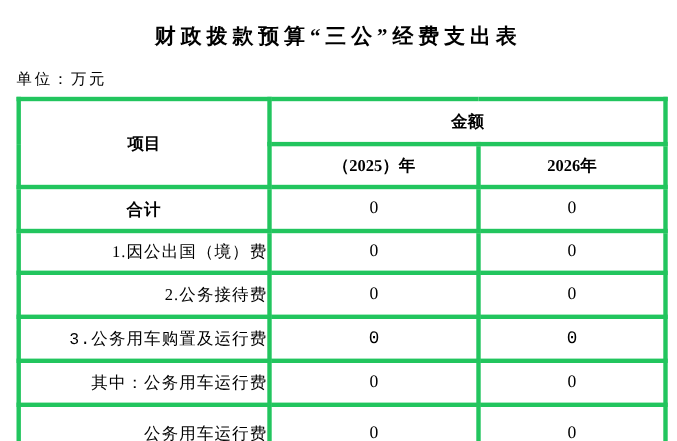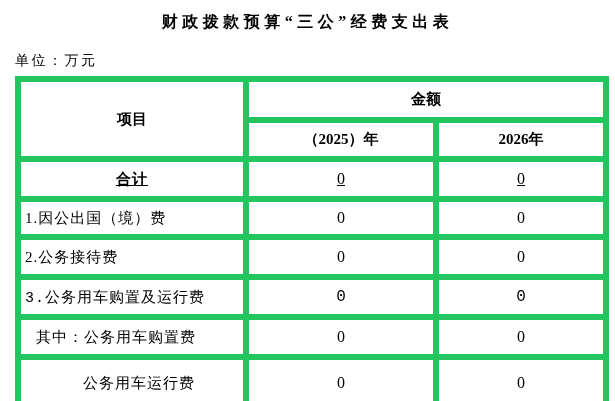--- a/index.html
+++ b/index.html
@@ -8,25 +8,25 @@
   }
   body {
     width: 615px;
     height: 401px;
     background: #ffffff;
     color: #000000;
     font-family: "Liberation Serif", "DejaVu Serif", serif;
     overflow: hidden;
   }
   .page-title {
-    margin-top: 10px;
+    margin-top: 22px;
     height: 24px;
     line-height: 24px;
     text-align: center;
-    font-size: 16px;
+    font-size: 19px;
     font-weight: bold;
     letter-spacing: 4.5px;
   }
   .unit-row {
     width: 588px;
     margin-left: 15px;
     margin-top: 18px;
     height: 18px;
     line-height: 18px;
     text-align: left;
@@ -38,55 +38,55 @@
   table.budget-table {
     margin-left: 15px;
     margin-top: 6px;
     width: 588px;
     table-layout: fixed;
     border-collapse: collapse;
     border: 2px solid #000000;
   }
   .budget-table th,
   .budget-table td {
-    border: 6px solid #22c55e;
+    border: 4px solid #22c55e;
     padding: 0;
     font-size: 15px;
     font-weight: normal;
     text-align: center;
     vertical-align: middle;
     overflow: hidden;
     white-space: nowrap;
   }
   .budget-table th {
     font-weight: bold;
   }
   .budget-table td.row-label {
-    text-align: left;
+    text-align: right;
     padding-left: 4px;
     letter-spacing: 1px;
   }
   .budget-table td.row-label.center-bold {
     text-align: center;
     font-weight: bold;
     padding-left: 0;
     letter-spacing: 1px;
   }
   .budget-table td.row-label.indent-1 {
     padding-left: 15px;
   }
   .budget-table td.row-label.indent-2 {
     padding-left: 62px;
   }
   .budget-table td.value-cell {
     font-size: 16px;
   }
   tr.h-row-1 { height: 41px; }
   tr.h-row-2 { height: 39px; }
-  tr.r-0 { height: 40px; text-decoration: underline; }
+  tr.r-0 { height: 40px; }
   tr.r-1 { height: 38px; }
   tr.r-2 { height: 40px; padding-left: 40px; }
   tr.r-3 { height: 40px; font-family: Liberation Mono, monospace; }
   tr.r-4 { height: 40px; }
   tr.r-5 { height: 52px; }
 </style>
 </head>
 <body>
 
 <div class="page-title">财政拨款预算“三公”经费支出表</div>
@@ -124,21 +124,21 @@
       <td class="row-label">2.公务接待费</td>
       <td class="value-cell">0</td>
       <td class="value-cell">0</td>
     </tr>
     <tr class="r-3">
       <td class="row-label">3.公务用车购置及运行费</td>
       <td class="value-cell">0</td>
       <td class="value-cell">0</td>
     </tr>
     <tr class="r-4">
-      <td class="row-label indent-1">其中：公务用车购置费</td>
+      <td class="row-label indent-1">其中：公务用车运行费</td>
       <td class="value-cell">0</td>
       <td class="value-cell">0</td>
     </tr>
     <tr class="r-5">
       <td class="row-label indent-2">公务用车运行费</td>
       <td class="value-cell">0</td>
       <td class="value-cell">0</td>
     </tr>
   </tbody>
 </table>

